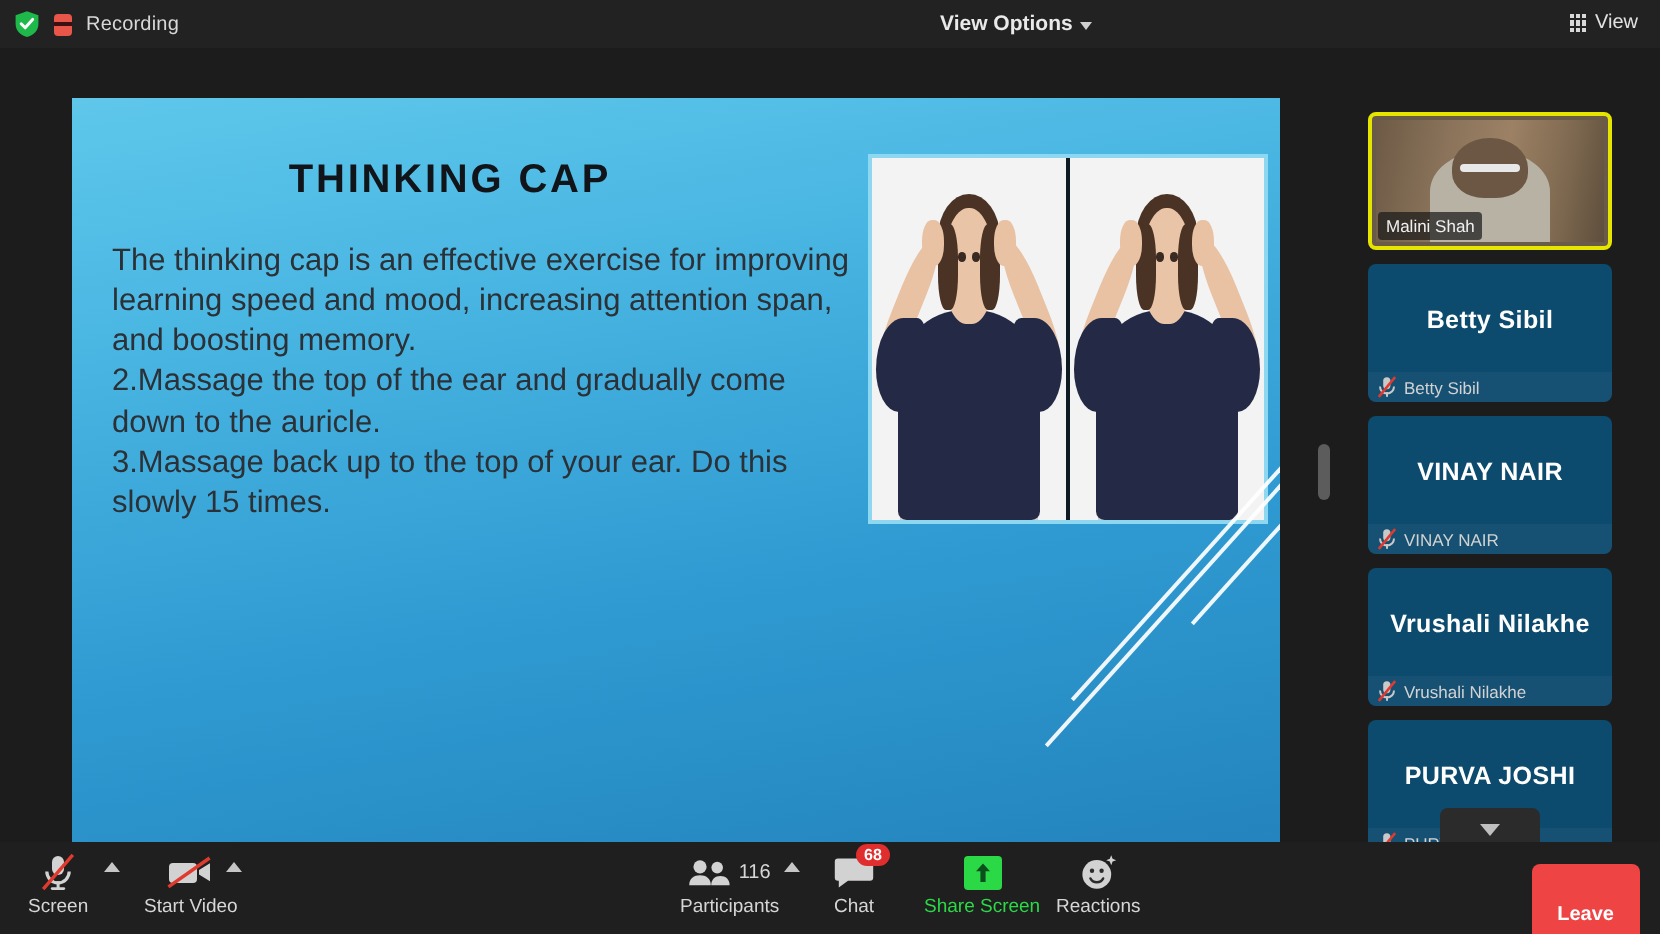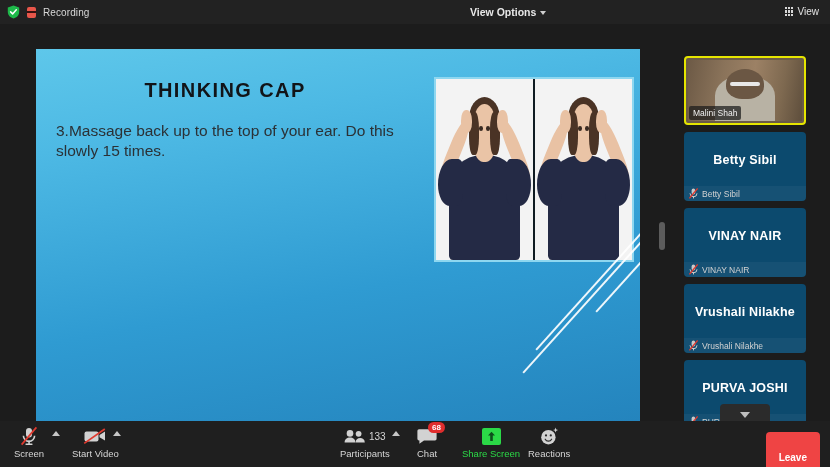--- a/index.html
+++ b/index.html
@@ -401,20 +401,22 @@
           <i></i>
       </span>
       <span>View</span>
     </div>
   </div>
 
   <div id="stage">
     <div class="slide-title">THINKING CAP</div>
 
     <div class="slide-body">
+      <p>The thinking cap is an effective exercise for improving learning speed and mood, increasing attention span, and boosting memory.</p>
+      <p>2.Massage the top of the ear and gradually come down to the auricle.</p>
       <p>3.Massage back up to the top of your ear. Do this slowly 15 times.</p>
     </div>
 
     <div class="photo-wrap">
       <div class="photo-half">
         <div class="ph-bg"></div>
         <div class="ph-chair"></div>
         <div class="ph-armL"></div>
           <div class="ph-armR"></div>
         <div class="ph-body"></div>
@@ -561,21 +563,21 @@
     <span class="arrow-up" style="left:113px;"></span>
 
     <div class="tool" style="left:340px;">
       <span class="ic">
         <svg width="22" height="15" viewBox="0 0 22 15">
           <circle cx="6" cy="4.4" r="3.3" fill="#d2d2d2"></circle>
           <circle cx="14.6" cy="4.8" r="2.9" fill="#d2d2d2"></circle>
           <path d="M0.6 13.6 c0 -3.4 2.4 -5 5.4 -5 s5.4 1.6 5.4 5 Z" fill="#d2d2d2"></path>
           <path d="M11.6 13.6 c0 -3 2 -4.6 4.6 -4.6 s4.6 1.6 4.6 4.6 Z" fill="#d2d2d2"></path>
         </svg>
-        <span class="pcount">133</span>
+        <span class="pcount">116</span>
       </span>
       <span class="lbl">Participants</span>
     </div>
     <span class="arrow-up" style="left:392px;"></span>
 
     <div class="tool" style="left:417px;">
       <span class="ic">
         <svg width="20" height="17" viewBox="0 0 20 17">
           <path d="M2 1.2 h16 a1.6 1.6 0 0 1 1.6 1.6 v8 a1.6 1.6 0 0 1 -1.6 1.6 H7 l-4.6 3.4 v-3.4 H2 A1.6 1.6 0 0 1 0.4 10.8 V2.8 A1.6 1.6 0 0 1 2 1.2 Z" fill="#d2d2d2"></path>
         </svg>

